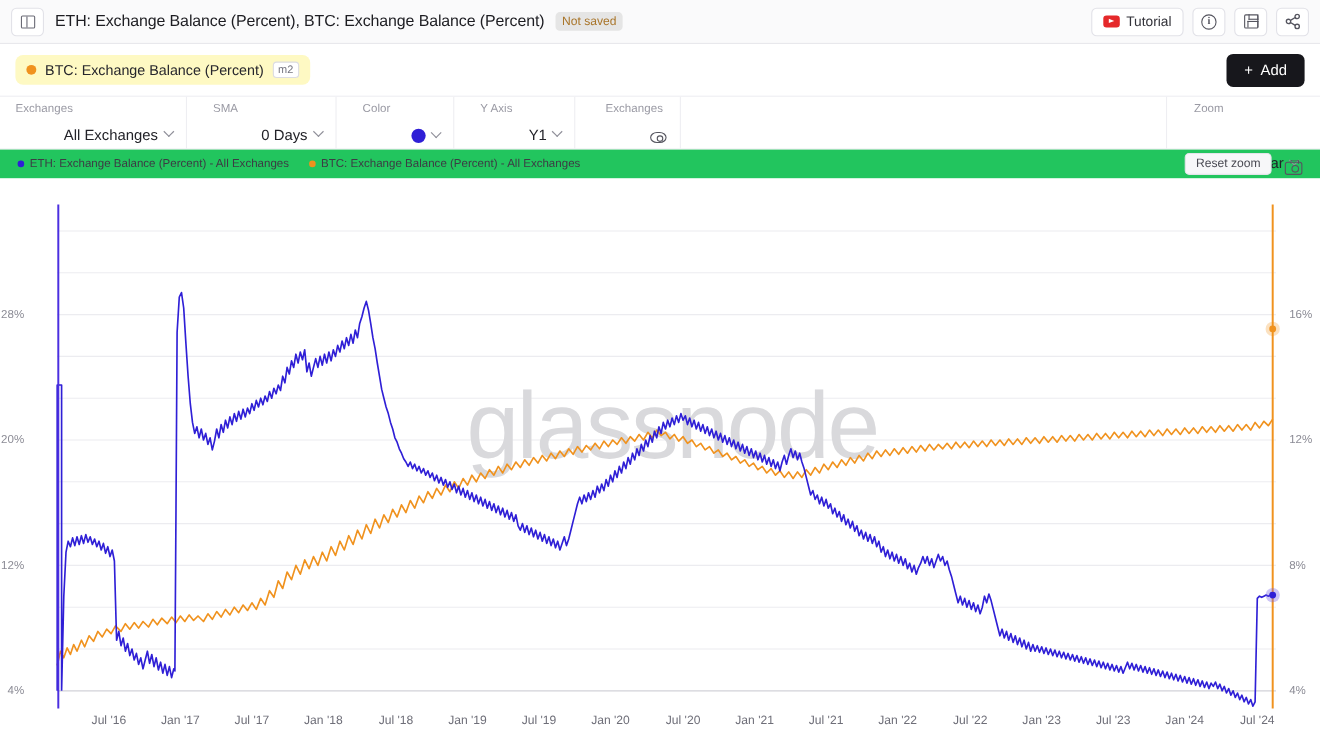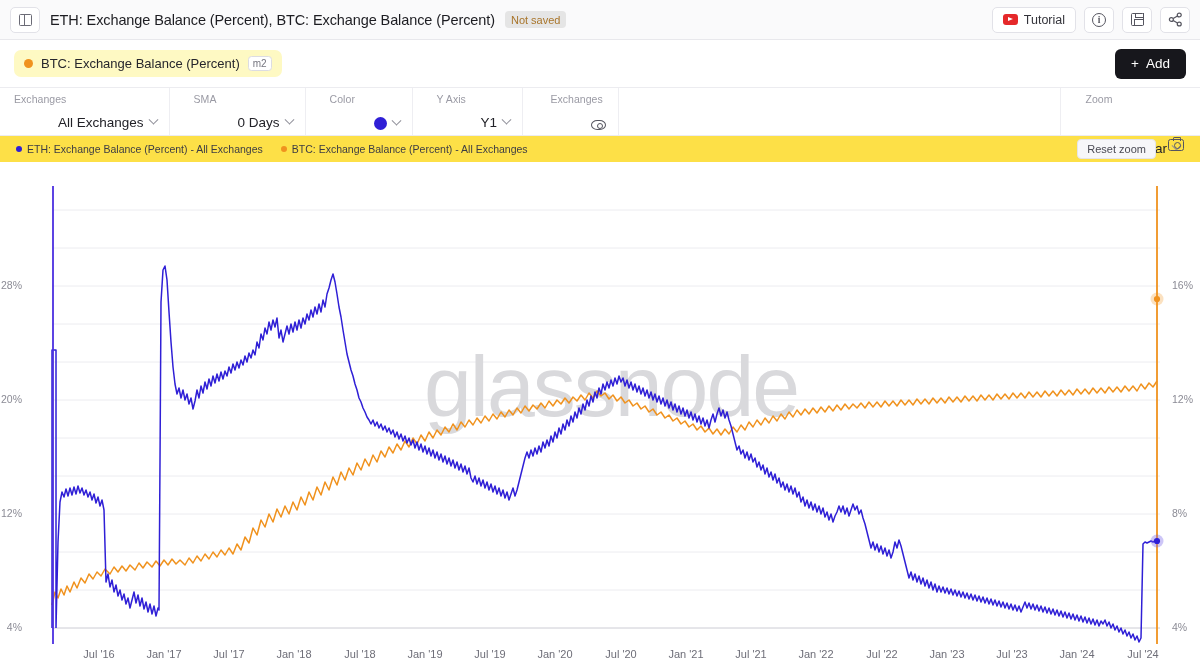--- a/index.html
+++ b/index.html
@@ -113,25 +113,25 @@
   }
   .eye:after {
     content:""; position:absolute; left: 4.6px; top: 2.1px;
     width: 4px; height: 4px; border: 1.2px solid #55555f; border-radius: 50%;
   }
   .opt.zoom-opt { margin-left: auto; border-right: none; border-left: 1px solid #eeeef2; padding-right:20px;gap:36px; }
 
   
   .chart-head {
     height: 26px; display: flex; align-items: center; padding: 0 16px; gap: 18px;
-    background: #fde047;
+    background: #22c55e;
   }
   .legend-item { display: flex; align-items: center; gap: 5px; font-size: 10.5px; color: #3c3c44; }
   .legend-dot { width: 6px; height: 6px; border-radius: 50%; }
-  .chart-head-right { margin-left: auto; display: flex; align-items: flex-start; gap: 12px; padding-left: 48px; }
+  .chart-head-right { margin-left: auto; display: flex; align-items: flex-end; gap: 12px; padding-left: 48px; }
   .reset-zoom {
     font-size: 11px; color: #4a4a53; border: 1px solid #e4e4ea; background: #f7f7f9;
     border-radius: 4px; padding: 3px 9px; cursor: pointer;
   }
   .cam {
     width: 16px; height: 12px; border: 1.3px solid #55555f; border-radius: 2.5px;
     position: relative; cursor: pointer;
   }
   .cam:before {
     content:""; position:absolute; left:4px; top:-3.4px; width:6px; height:3px;

